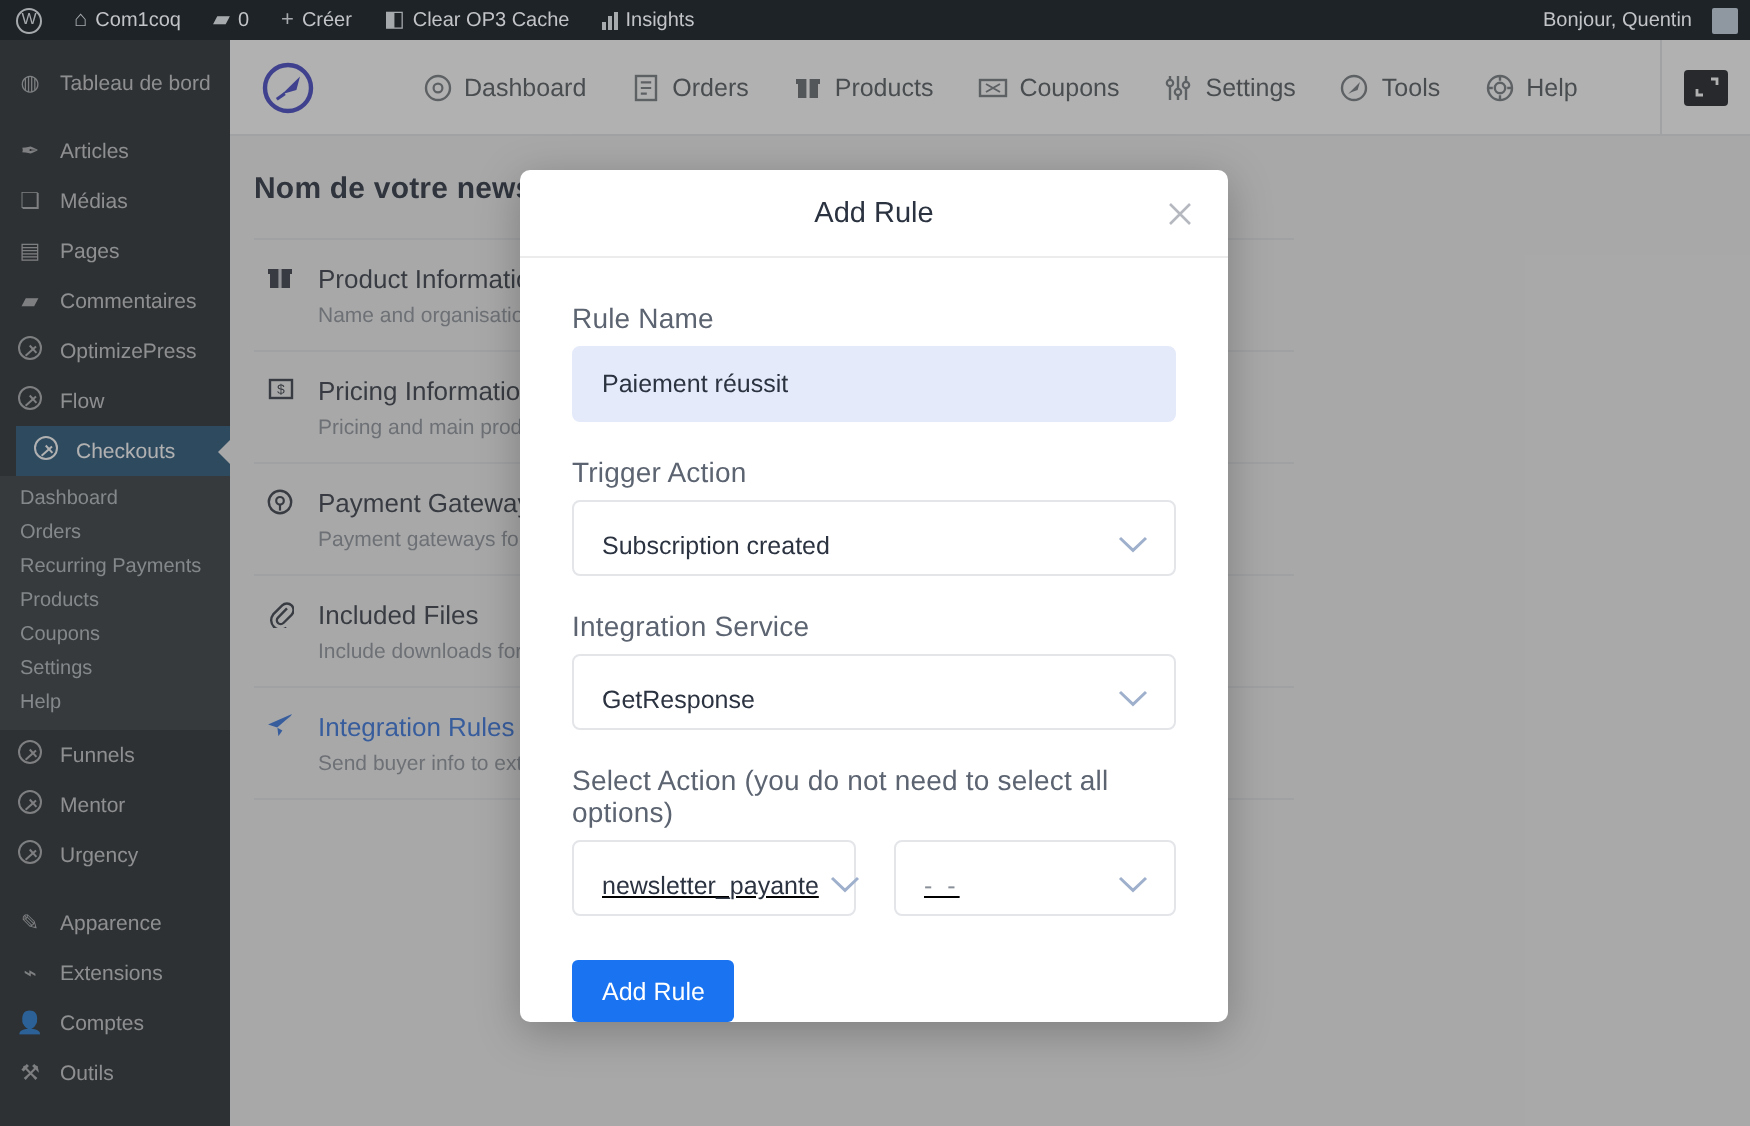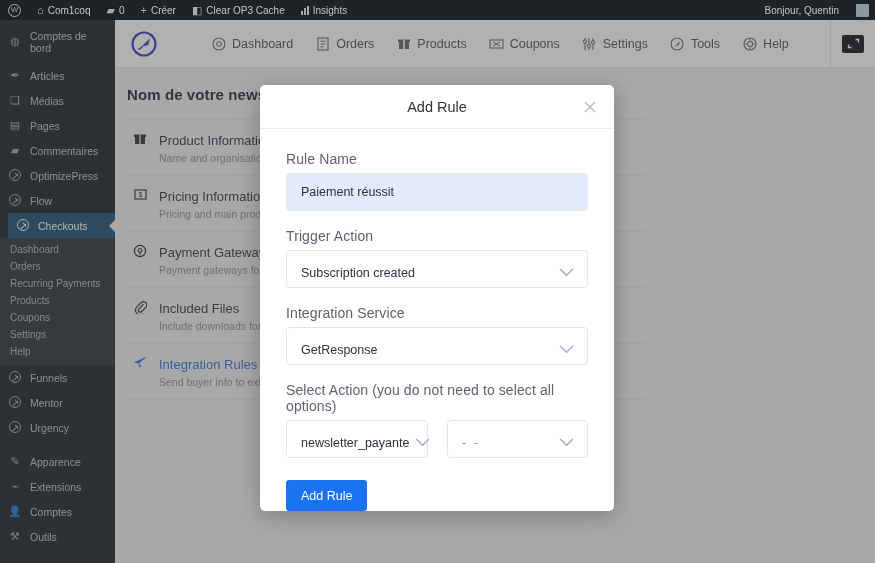--- a/index.html
+++ b/index.html
@@ -12,21 +12,21 @@
   .screen { position: relative; width: 875px; height: 563px; overflow: hidden; }
 
   
   .adminbar {
     position: absolute; top: 0; left: 0; width: 875px; height: 20px;
     background: #1d2327; color: #c3c4c7;
     display: flex; align-items: center; font-size: 10px; z-index: 60;
   }
   .ab-item { display: flex; align-items: center; gap: 4px; padding: 0 8px; height: 20px; color: #c3c4c7; white-space: nowrap; }
   .ab-item .glyph { font-size: 11px; line-height: 1; color: #a7aaad; }
-  .ab-right { margin-left: auto; display: flex; align-items: center; gap: 17px; padding-right: 6px; }
+  .ab-right { margin-left: auto; display: flex; align-items: center; gap: 10px; padding-right: 6px; }
   .ab-avatar { width: 13px; height: 13px; background: #8f98a1; border-radius: 1px; display:block; }
   .wp-logo { width: 13px; height: 13px; border: 1.4px solid #a7aaad; border-radius: 50%; position: relative; }
   .wp-logo::after { content:"W"; position:absolute; inset:0; font-size:8px; line-height:10px; text-align:center; color:#a7aaad; }
   .home-ico { font-size: 10px; }
   .bars-ico { display:inline-flex; align-items:flex-end; gap:1px; height:9px; }
   .bars-ico i { width:2px; background:#a7aaad; display:block; }
   .bars-ico i:nth-child(1){height:4px}.bars-ico i:nth-child(2){height:7px}.bars-ico i:nth-child(3){height:9px}
 
   
   .sidebar {
@@ -111,21 +111,21 @@
     height: 38px; border-radius: 4px; display: flex; align-items: center;
     padding: 12px 14px; font-size: 12.5px; color: #2b3240;
     background: #e4eaf9; border: 1px solid #e4eaf9;
   }
   .select-box {
     height: 38px; border-radius: 4px; border: 1px solid #e3e5e9; background: #fff;
     display: flex; align-items: center; justify-content: space-between;
     padding: 8px 13px 0 14px; font-size: 12.5px; color: #2b3240;
   }
   .chev { color: #9fb0cc; flex: none; margin-left: 6px; }
-  .dual { display: flex; gap: 19px; }
+  .dual { display: flex; gap: 19px; text-decoration: underline; }
   .dual .select-box { flex: 1; }
   .dual .sel-left { max-width: 142px; }
   .placeholder-dash { color: #8a9099; letter-spacing: 2px; }
   .btn-primary {
     display: inline-flex; align-items: center; justify-content: center;
     height: 31px; padding: 0 15px; background: #1a73f0; color: #fff;
     font-size: 12.5px; border-radius: 3px; margin-top: 5px;
   }
 </style>
 </head>
@@ -166,21 +166,21 @@
       <span class="ab-avatar"></span>
     </div>
   </div>
 
   <div class="sidebar">
 
     <div class="menu-gap"></div>
 
     <div class="menu-item">
       <span class="mi-icon">◍</span>
-      <span>Comptes de bord</span>
+      <span>Tableau de bord</span>
     </div>
 
     <div class="menu-gap"></div>
 
     <div class="menu-item">
       <span class="mi-icon">✒</span>
       <span>Articles</span>
     </div>
     <div class="menu-item">
       <span class="mi-icon">❏</span>

